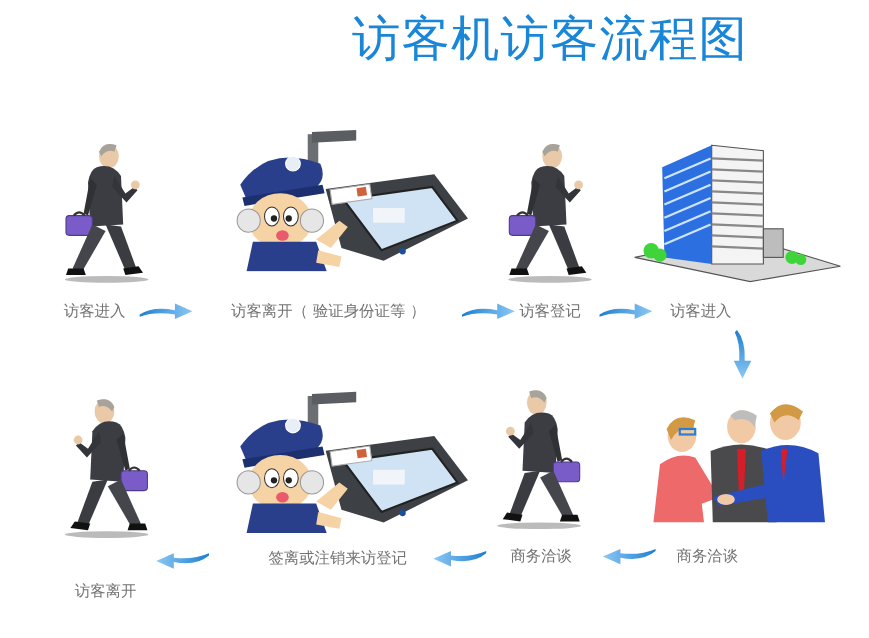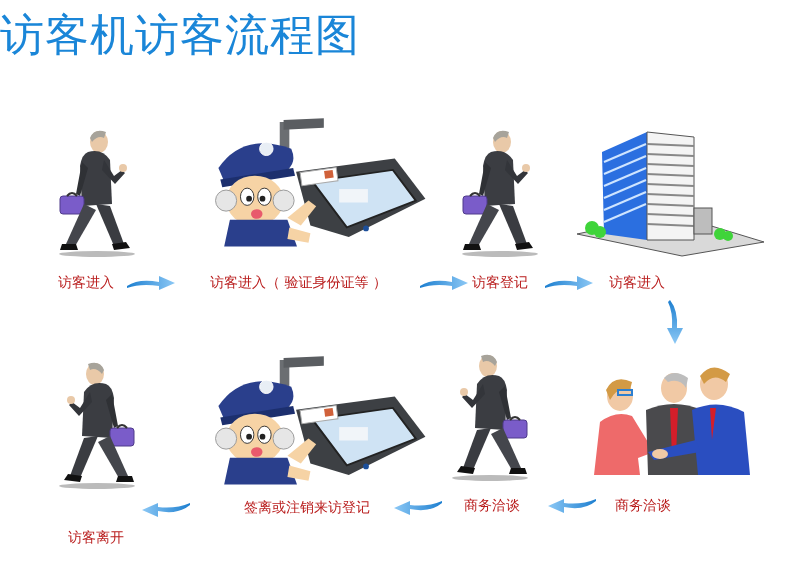--- a/index.html
+++ b/index.html
@@ -1,20 +1,20 @@
 <!DOCTYPE html>
 <html><head>
 <meta charset="utf-8">
 <style>
   html, body { margin:0; padding:0; background:#ffffff; }
   body { width:790px; height:580px; position:relative; overflow:hidden;
          font-family:"DejaVu Sans","Liberation Sans",sans-serif; }
-  .title { position:absolute; left:0; top:6px; width:680px; text-align:left;
+  .title { position:absolute; left:0; top:6px; width:680px; text-align:right;
            font-size:44px; color:#1a86d8; letter-spacing:1px; font-weight:normal; }
-  .label { position:absolute; font-size:14px; color:#b91c1c; white-space:nowrap; }
+  .label { position:absolute; font-size:14px; color:#737373; white-space:nowrap; }
   .fig { position:absolute; }
   .arrow { position:absolute; }
 </style>
 </head>
 <body>
 
 <svg width="0" height="0" style="position:absolute">
   <defs>
     <linearGradient id="arrG" x1="0" y1="0" x2="1" y2="0">
       <stop offset="0" stop-color="#1d7fd0"></stop>
@@ -118,21 +118,21 @@
       <line x1="32" y1="100" x2="74" y2="82"></line>
   </g>
   <rect x="122" y="86" width="18" height="26" fill="#bdbdbd" stroke="#555"></rect>
   <circle cx="20" cy="106" r="7" fill="#3fd43a"></circle>
     <circle cx="28" cy="110" r="6" fill="#3fd43a"></circle>
   <circle cx="148" cy="112" r="6" fill="#3fd43a"></circle>
     <circle cx="156" cy="114" r="5" fill="#3fd43a"></circle>
 </svg>
 
 <div class="label" style="left:58px;top:274px">访客进入</div>
-<div class="label" style="left:210px;top:274px">访客进入（ 验证身份证等 ）</div>
+<div class="label" style="left:210px;top:274px">访客离开（ 验证身份证等 ）</div>
 <div class="label" style="left:472px;top:274px">访客登记</div>
 <div class="label" style="left:609px;top:274px">访客进入</div>
 
 <svg class="arrow" style="left:125px;top:274px" width="52" height="18" viewBox="0 0 52 18">
     <path d="M2 12 Q14 4 34 8 L34 2 L50 9 L34 16 L34 12 Q16 9 2 14Z" fill="url(#arrG)"></path>
   </svg>
 <svg class="arrow" style="left:418px;top:274px" width="52" height="18" viewBox="0 0 52 18">
     <path d="M2 12 Q14 4 34 8 L34 2 L50 9 L34 16 L34 12 Q16 9 2 14Z" fill="url(#arrG)"></path>
   </svg>
 <svg class="arrow" style="left:543px;top:274px" width="52" height="18" viewBox="0 0 52 18">

